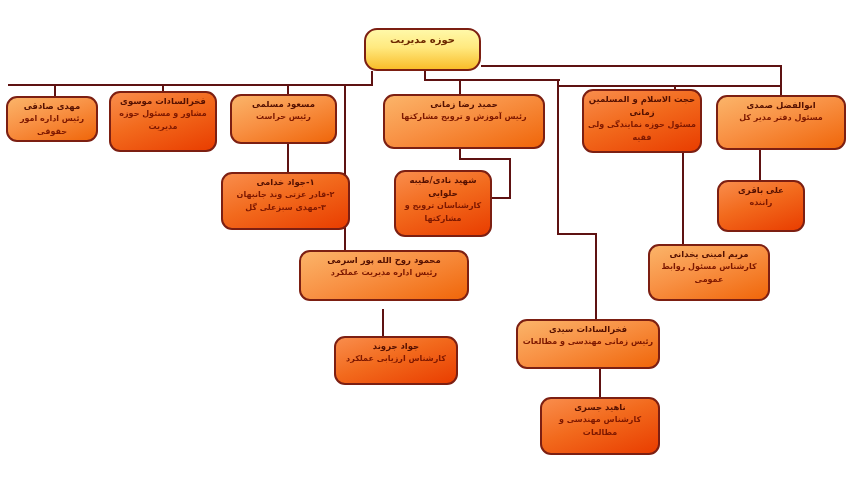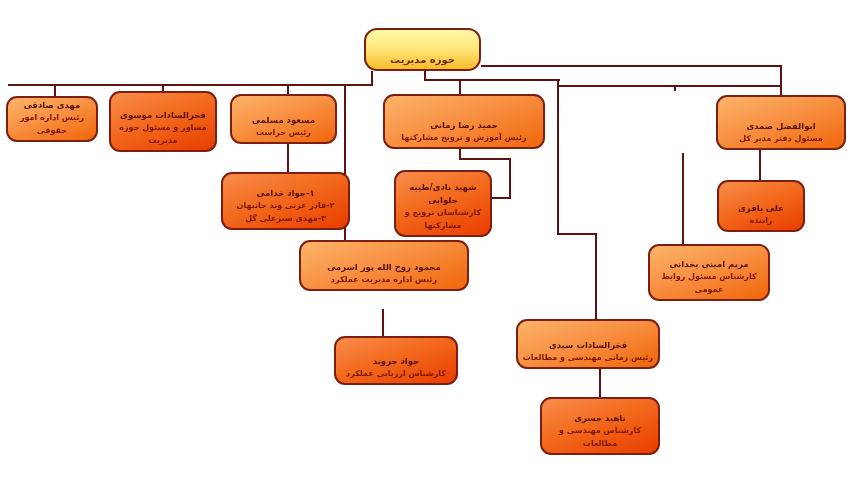--- a/index.html
+++ b/index.html
@@ -4,21 +4,21 @@
 <style>
   html,body{margin:0;padding:0;background:#ffffff;}
   #canvas{
     position:relative;width:850px;height:500px;background:#ffffff;overflow:hidden;
     font-family:"DejaVu Sans",sans-serif;direction:rtl;
   }
   .line{position:absolute;background:#5e1212;z-index:1;}
   .node{
     position:absolute;z-index:2;box-sizing:border-box;
     border:2px solid #7c1f12;border-radius:11px;
-    display:flex;flex-direction:column;justify-content:flex-end;align-items:center;
+    display:flex;flex-direction:column;justify-content:flex-start;align-items:center;
     text-align:center;padding:2px 4px;direction:rtl;
   }
   .node.orange{background:linear-gradient(160deg,#fbb469 0%,#f89144 45%,#f0660a 100%);}
   .node.red{background:linear-gradient(160deg,#f98d4c 0%,#f26a1d 45%,#e93d00 100%);}
   .node.root{
     background:linear-gradient(180deg,#fff8a8 0%,#ffe97f 45%,#f9bd2a 100%);
     border-radius:13px;
   }
   .nm{font-weight:bold;font-size:8.5px;line-height:1.55;color:#541000;white-space:pre-line;}
   .tt{font-weight:bold;font-size:8px;line-height:1.6;color:#7d1800;white-space:pre-line;}
@@ -68,20 +68,24 @@
     <div class="tt">مشاور و  مسئول حوزه مدیریت</div>
   </div>
   <div class="node orange" style="left:230px;top:94px;width:107px;height:50px">
     <div class="nm">مسعود مسلمی</div>
     <div class="tt">رئیس حراست</div>
   </div>
   <div class="node orange" style="left:383px;top:94px;width:162px;height:55px">
     <div class="nm">حمید رضا زمانی</div>
     <div class="tt">رئیس آموزش و ترویج مشارکتها</div>
   </div>
+  <div class="node red" style="left:582px;top:89px;width:120px;height:64px">
+    <div class="nm">حجت الاسلام و المسلمین زمانی</div>
+    <div class="tt">مسئول حوزه نمایندگی ولی فقیه</div>
+  </div>
   <div class="node orange" style="left:716px;top:95px;width:130px;height:55px">
     <div class="nm">ابوالفضل صمدی</div>
     <div class="tt">مسئول دفتر مدیر کل</div>
   </div>
 
   <div class="node red" style="left:221px;top:172px;width:129px;height:58px">
     <div class="nm">۱-جواد خدامی</div>
     <div class="tt">۲-قادر عزتی وند جانبهان
 ۳-مهدی سبزعلی گل</div>
   </div>
@@ -90,21 +94,21 @@
     <div class="tt">راننده</div>
   </div>
   <div class="node red" style="left:394px;top:170px;width:98px;height:67px">
     <div class="nm">شهید نادی/طیبه حلوایی</div>
     <div class="tt">کارشناسان ترویج و مشارکتها</div>
   </div>
   <div class="node orange" style="left:648px;top:244px;width:122px;height:57px">
     <div class="nm">مریم امینی یخدانی</div>
     <div class="tt">کارشناس مسئول روابط عمومی</div>
   </div>
-  <div class="node orange" style="left:299px;top:240px;width:170px;height:51px">
+  <div class="node orange" style="left:299px;top:250px;width:170px;height:51px">
     <div class="nm">محمود روح الله پور اسرمی</div>
     <div class="tt">رئیس اداره مدیریت عملکرد</div>
   </div>
   <div class="node red" style="left:334px;top:336px;width:124px;height:49px">
     <div class="nm">جواد جروند</div>
     <div class="tt">کارشناس ارزیابی عملکرد</div>
   </div>
   <div class="node orange" style="left:516px;top:319px;width:144px;height:50px">
     <div class="nm">فخرالسادات سیدی</div>
     <div class="tt">رئیس زمانی مهندسی و مطالعات</div>

